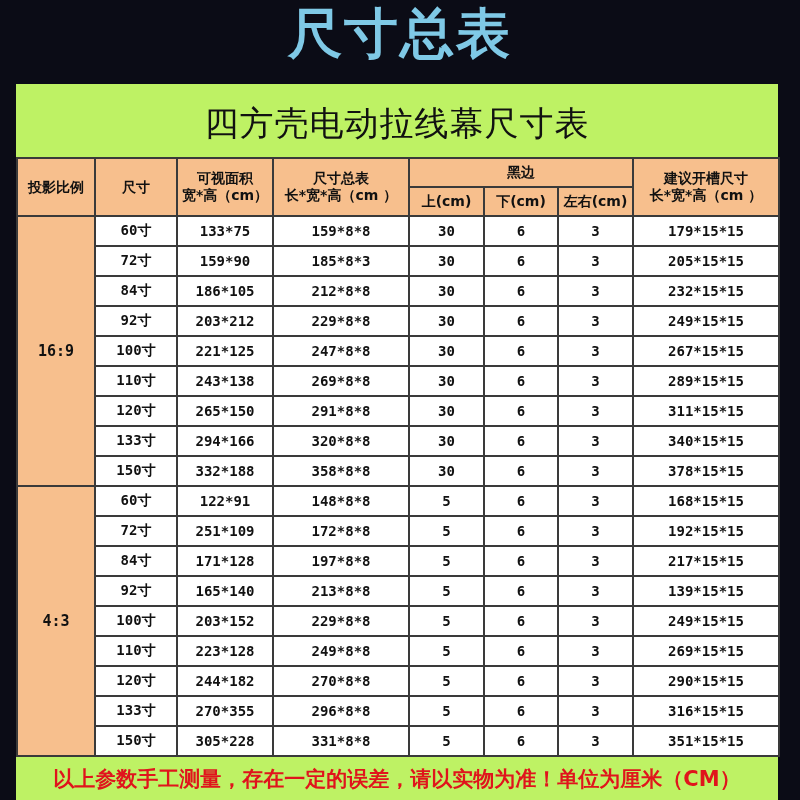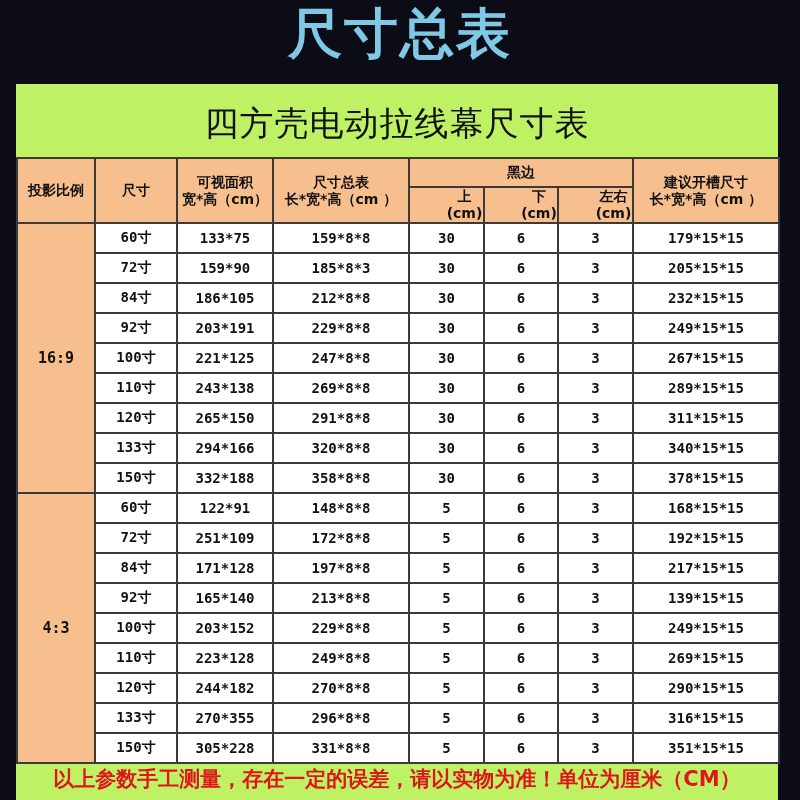--- a/index.html
+++ b/index.html
@@ -33,21 +33,21 @@
     padding: 0; color: #111;
     font-family: "DejaVu Sans Mono", "Liberation Mono", monospace;
     font-size: 14px; font-weight: bold;
   }
   table.sizes th {
     background: #f7bf8d;
     font-family: "DejaVu Sans", "Liberation Sans", sans-serif;
     font-size: 14px; line-height: 17px; font-weight: bold;
   }
   table.sizes tr.h1 th { height: 27px; }
-  table.sizes tr.h2 th { height: 27px; padding-left: 36px; }
+  table.sizes tr.h2 th { height: 27px; }
   table.sizes tr.h1 th.tall { height: 56px; }
   table.sizes td { height: 28px; background: #fff; }
   table.sizes td.ratio {
     background: #f7bf8d; font-size: 15px;
   }
   .footnote {
     position: absolute; left: 0; top: 680px; width: 762px; height: 30px;
     text-align: center; color: #e0141c; font-size: 21px; font-weight: bold; line-height: 30px;
   }
 </style>
@@ -118,21 +118,21 @@
           <td>84寸</td>
           <td>186*105</td>
           <td>212*8*8</td>
           <td>30</td>
           <td>6</td>
           <td>3</td>
           <td>232*15*15</td>
         </tr>
         <tr>
           <td>92寸</td>
-          <td>203*191</td>
+          <td>203*212</td>
           <td>229*8*8</td>
           <td>30</td>
           <td>6</td>
           <td>3</td>
           <td>249*15*15</td>
         </tr>
         <tr>
           <td>100寸</td>
           <td>221*125</td>
           <td>247*8*8</td>

